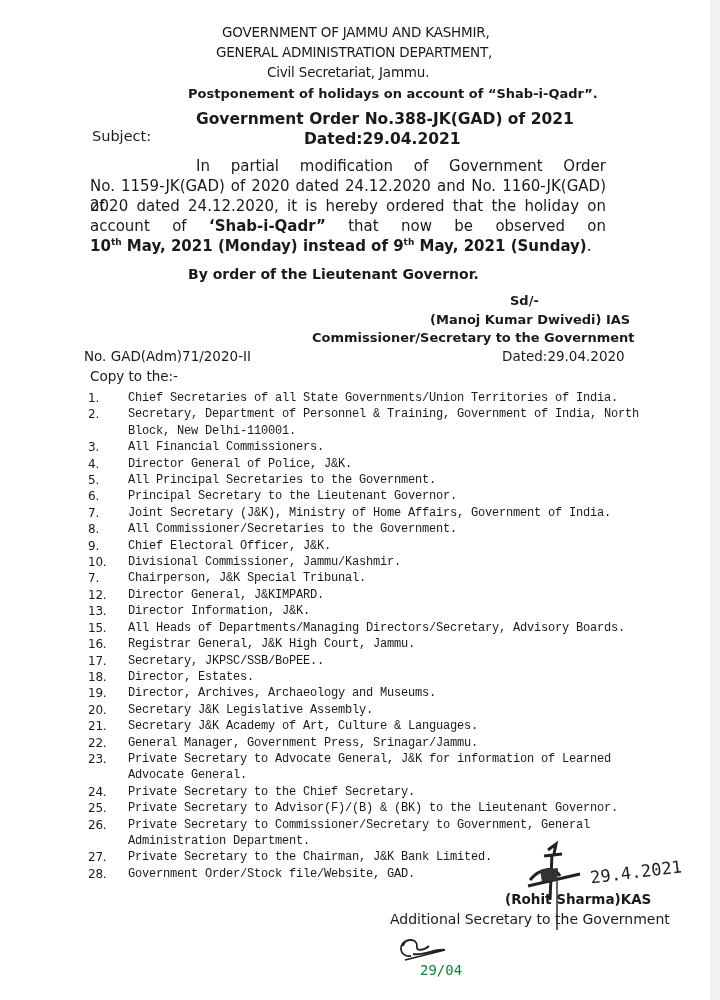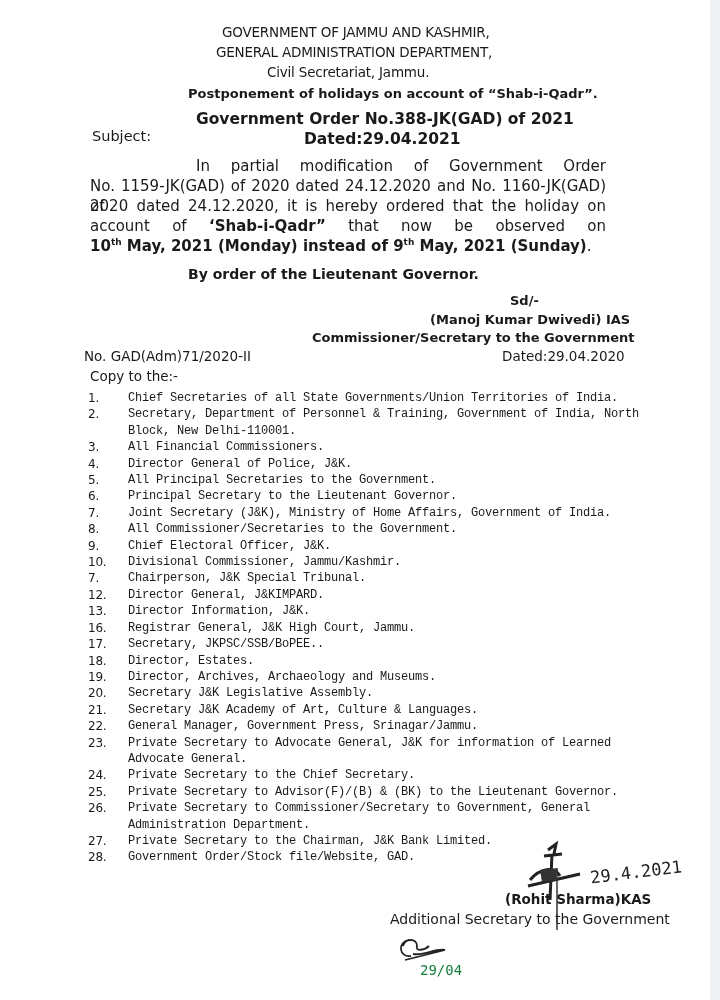--- a/index.html
+++ b/index.html
@@ -103,20 +103,24 @@
     </div>
     <div class="item">
       <span class="num">12.</span>
       <span class="txt">Director General, J&amp;KIMPARD.</span>
     </div>
     <div class="item">
       <span class="num">13.</span>
       <span class="txt">Director Information, J&amp;K.</span>
     </div>
     <div class="item">
+      <span class="num">15.</span>
+      <span class="txt">All Heads of Departments/Managing Directors/Secretary, Advisory Boards.</span>
+    </div>
+    <div class="item">
       <span class="num">16.</span>
       <span class="txt">Registrar General, J&amp;K High Court, Jammu.</span>
     </div>
     <div class="item">
       <span class="num">17.</span>
       <span class="txt">Secretary, JKPSC/SSB/BoPEE..</span>
     </div>
     <div class="item">
       <span class="num">18.</span>
       <span class="txt">Director, Estates.</span>

